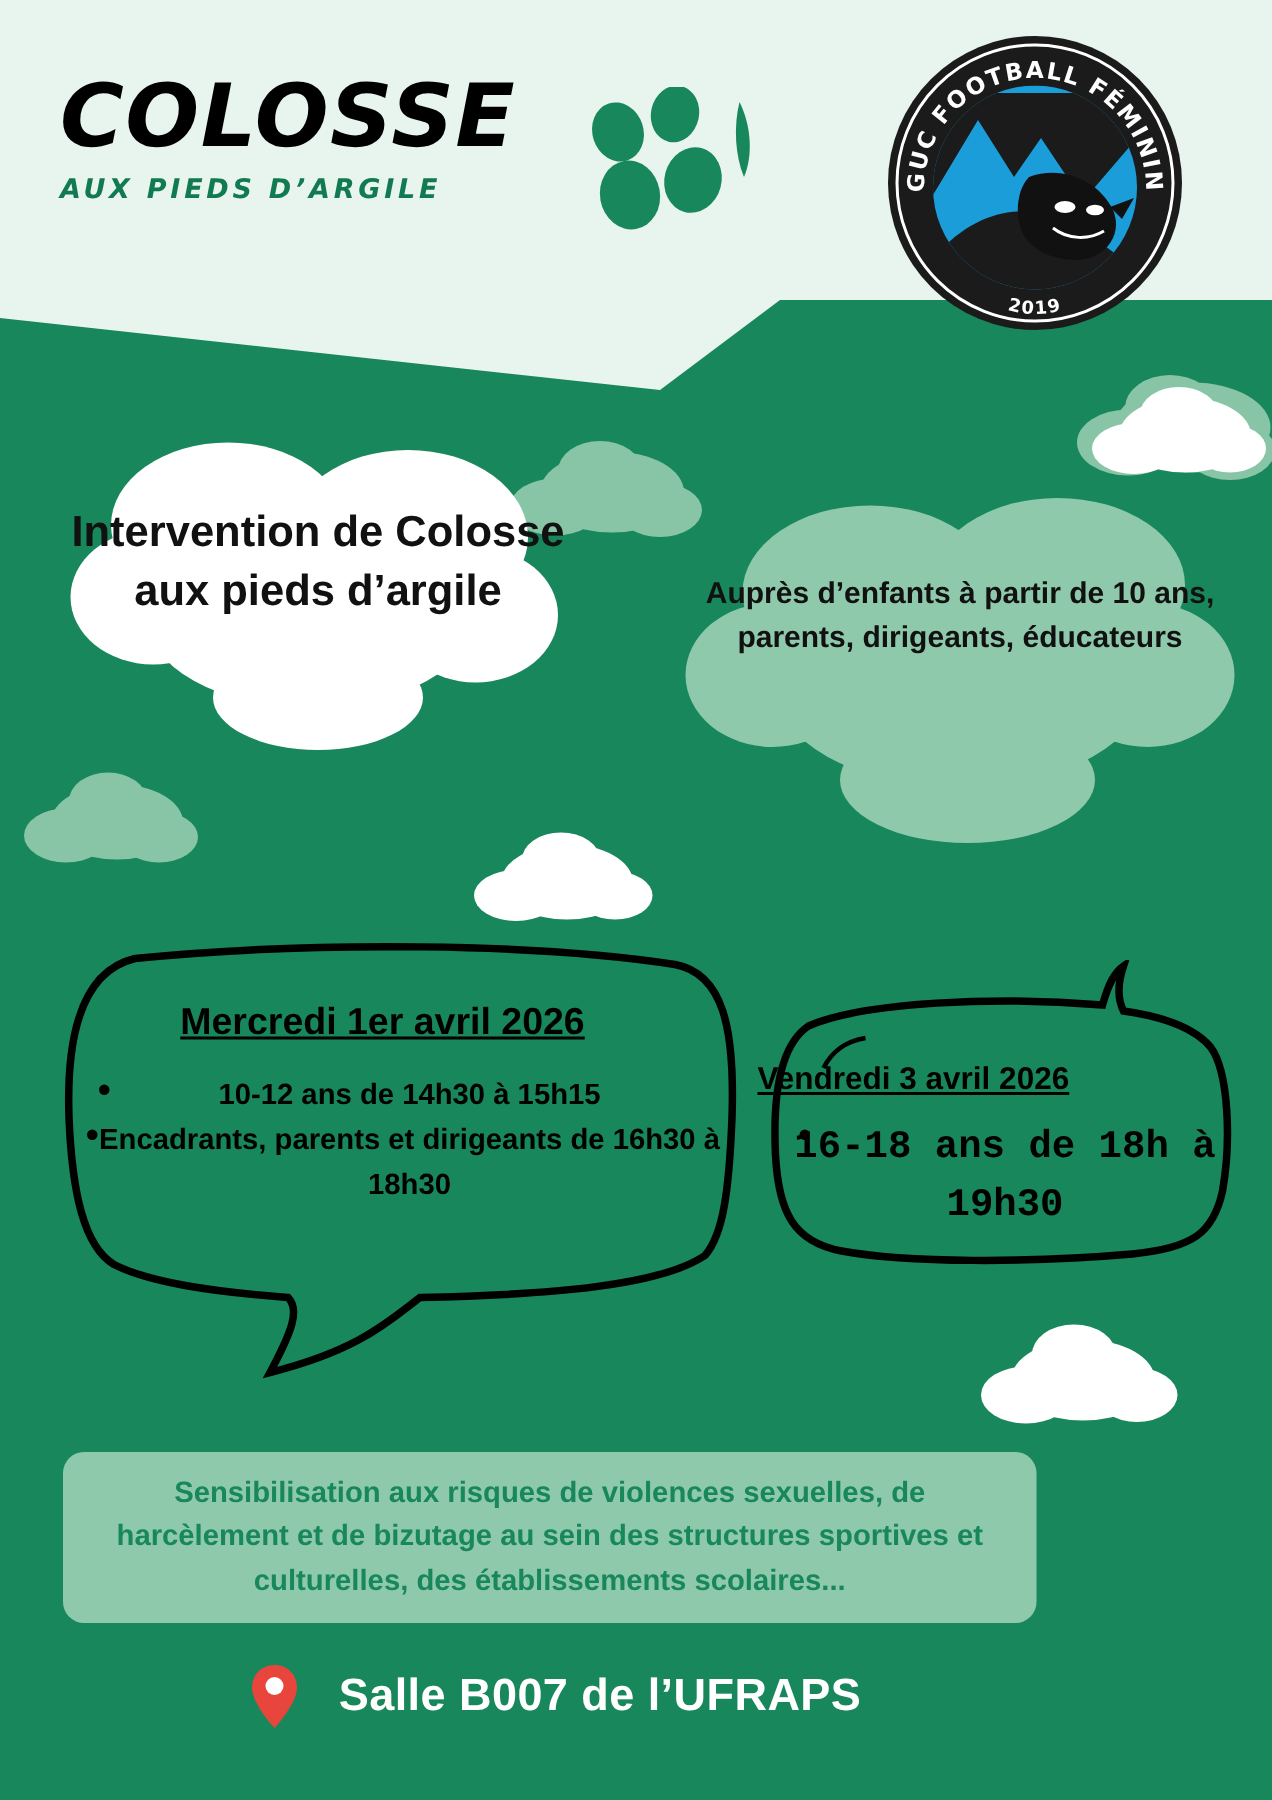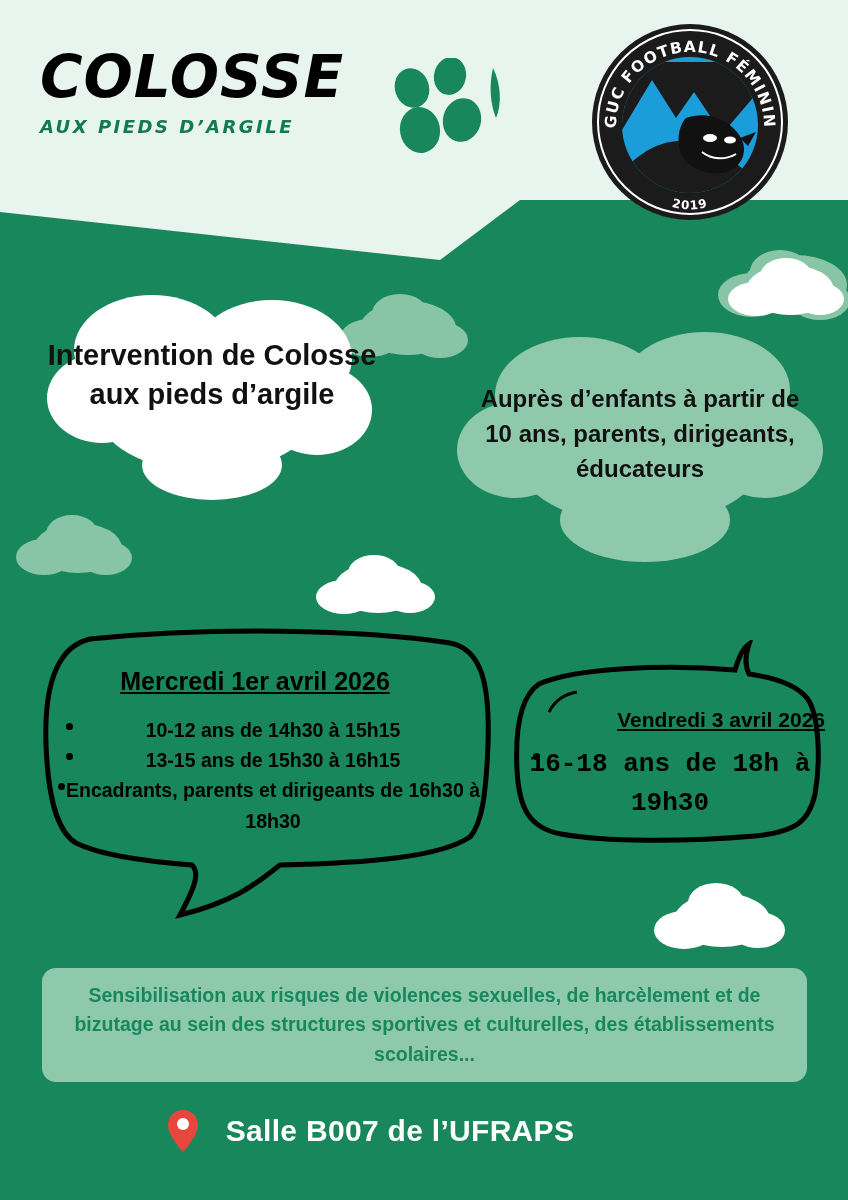--- a/index.html
+++ b/index.html
@@ -48,21 +48,21 @@
     text-align: center; font-size: 29px; font-weight: 700; color: #111;
     line-height: 1.35;
   }
 
   .bubble-green {
     position: absolute; left: 455px; top: 320px; width: 370px; height: 250px;
     z-index: 6;
   }
   .bubble-green .txt {
     position: absolute; left: 10px; top: 62px; width: 350px;
-    text-align: center; font-size: 24px; font-weight: 700; color: #111;
+    text-align: center; font-size: 20px; font-weight: 700; color: #111;
     line-height: 1.45;
   }
 
   
   .callout { position: absolute; z-index: 6; }
 
   .cal1 { left: 30px; top: 625px; width: 470px; height: 300px; }
   .cal1 .title {
     position: absolute; left: 0; top: 42px; width: 450px; text-align: center;
     font-size: 25px; font-weight: 700; color: #000; text-decoration: underline;
@@ -74,36 +74,36 @@
   }
   .cal1 li .dot {
     position: absolute; left: 8px; top: 8px; width: 7px; height: 7px;
     background: #000; border-radius: 50%;
   }
   .cal1 li.li3 { text-align: center; }
   .cal1 li.li3 .dot { left: 0px; }
 
   .cal2 { left: 505px; top: 640px; width: 320px; height: 225px; }
   .cal2 .title {
-    position: absolute; left: 0; top: 68px; width: 320px; text-align: right;
+    position: absolute; left: 0; top: 68px; width: 320px; text-align: left;
     font-size: 21px; font-weight: 700; color: #000; text-decoration: underline;
   }
   .cal2 ul { position: absolute; left: 20px; top: 105px; width: 290px; list-style: none; }
   .cal2 li {
     font-size: 26px; font-weight: 700; color: #000; line-height: 1.5;
     text-align: center; position: relative; font-family: Liberation Mono, monospace;
   }
   .cal2 li .dot {
     position: absolute; left: 8px; top: 8px; width: 7px; height: 7px;
     background: #000; border-radius: 50%;
   }
 
   
   .banner {
-    position: absolute; left: 42px; top: 968px; width: 765px; height: 114px;
+    position: absolute; left: 42px; top: 968px; width: 649px; height: 114px;
     background: #8fc9ab; border-radius: 14px; z-index: 6;
     display: flex; align-items: center; justify-content: center;
   }
   .banner .txt {
     text-align: center; font-size: 19.5px; font-weight: 700; color: #18875c;
     line-height: 1.5; padding: 0 18px;
   }
 
   
   .footer {
@@ -236,21 +236,20 @@
 
   <div class="callout cal1">
     <svg width="470" height="300" viewBox="0 0 470 300" style="position:absolute;left:0;top:0">
       <path d="M60 14 C180 2 330 4 420 18 C452 24 460 60 458 120 C456 170 452 198 440 212
                C410 232 340 238 250 240 C230 255 210 275 150 290 C165 262 170 248 162 240
                C110 236 70 230 46 218 C26 206 18 170 16 120 C14 62 26 22 60 14 Z" fill="#18875c" stroke="#000000" stroke-width="5"></path>
     </svg>
     <div class="title">Mercredi 1er avril 2026</div>
     <ul>
       <li><span class="dot"></span><span>10-12 ans de 14h30 à 15h15</span></li>
-      <li><span class="dot"></span><span>13-15 ans de 15h30 à 16h15</span></li>
       <li class="li3"><span class="dot"></span><span>Encadrants, parents et dirigeants de 16h30 à 18h30</span></li>
     </ul>
   </div>
 
   <div class="callout cal2">
     <svg width="320" height="225" viewBox="0 0 320 225" style="position:absolute;left:0;top:0">
       <path d="M230 30 C234 16 238 8 244 4 C240 16 240 26 244 34 C272 38 292 46 302 58
                C314 74 316 120 310 154 C304 182 290 192 250 196 C180 202 100 202 56 194
                C24 188 14 168 12 130 C10 88 16 56 34 44 C70 28 160 24 230 30 Z" fill="#18875c" stroke="#000000" stroke-width="5"></path>
       <path d="M44 72 C50 60 60 54 72 52" stroke="#000000" stroke-width="3" fill="none"></path>

